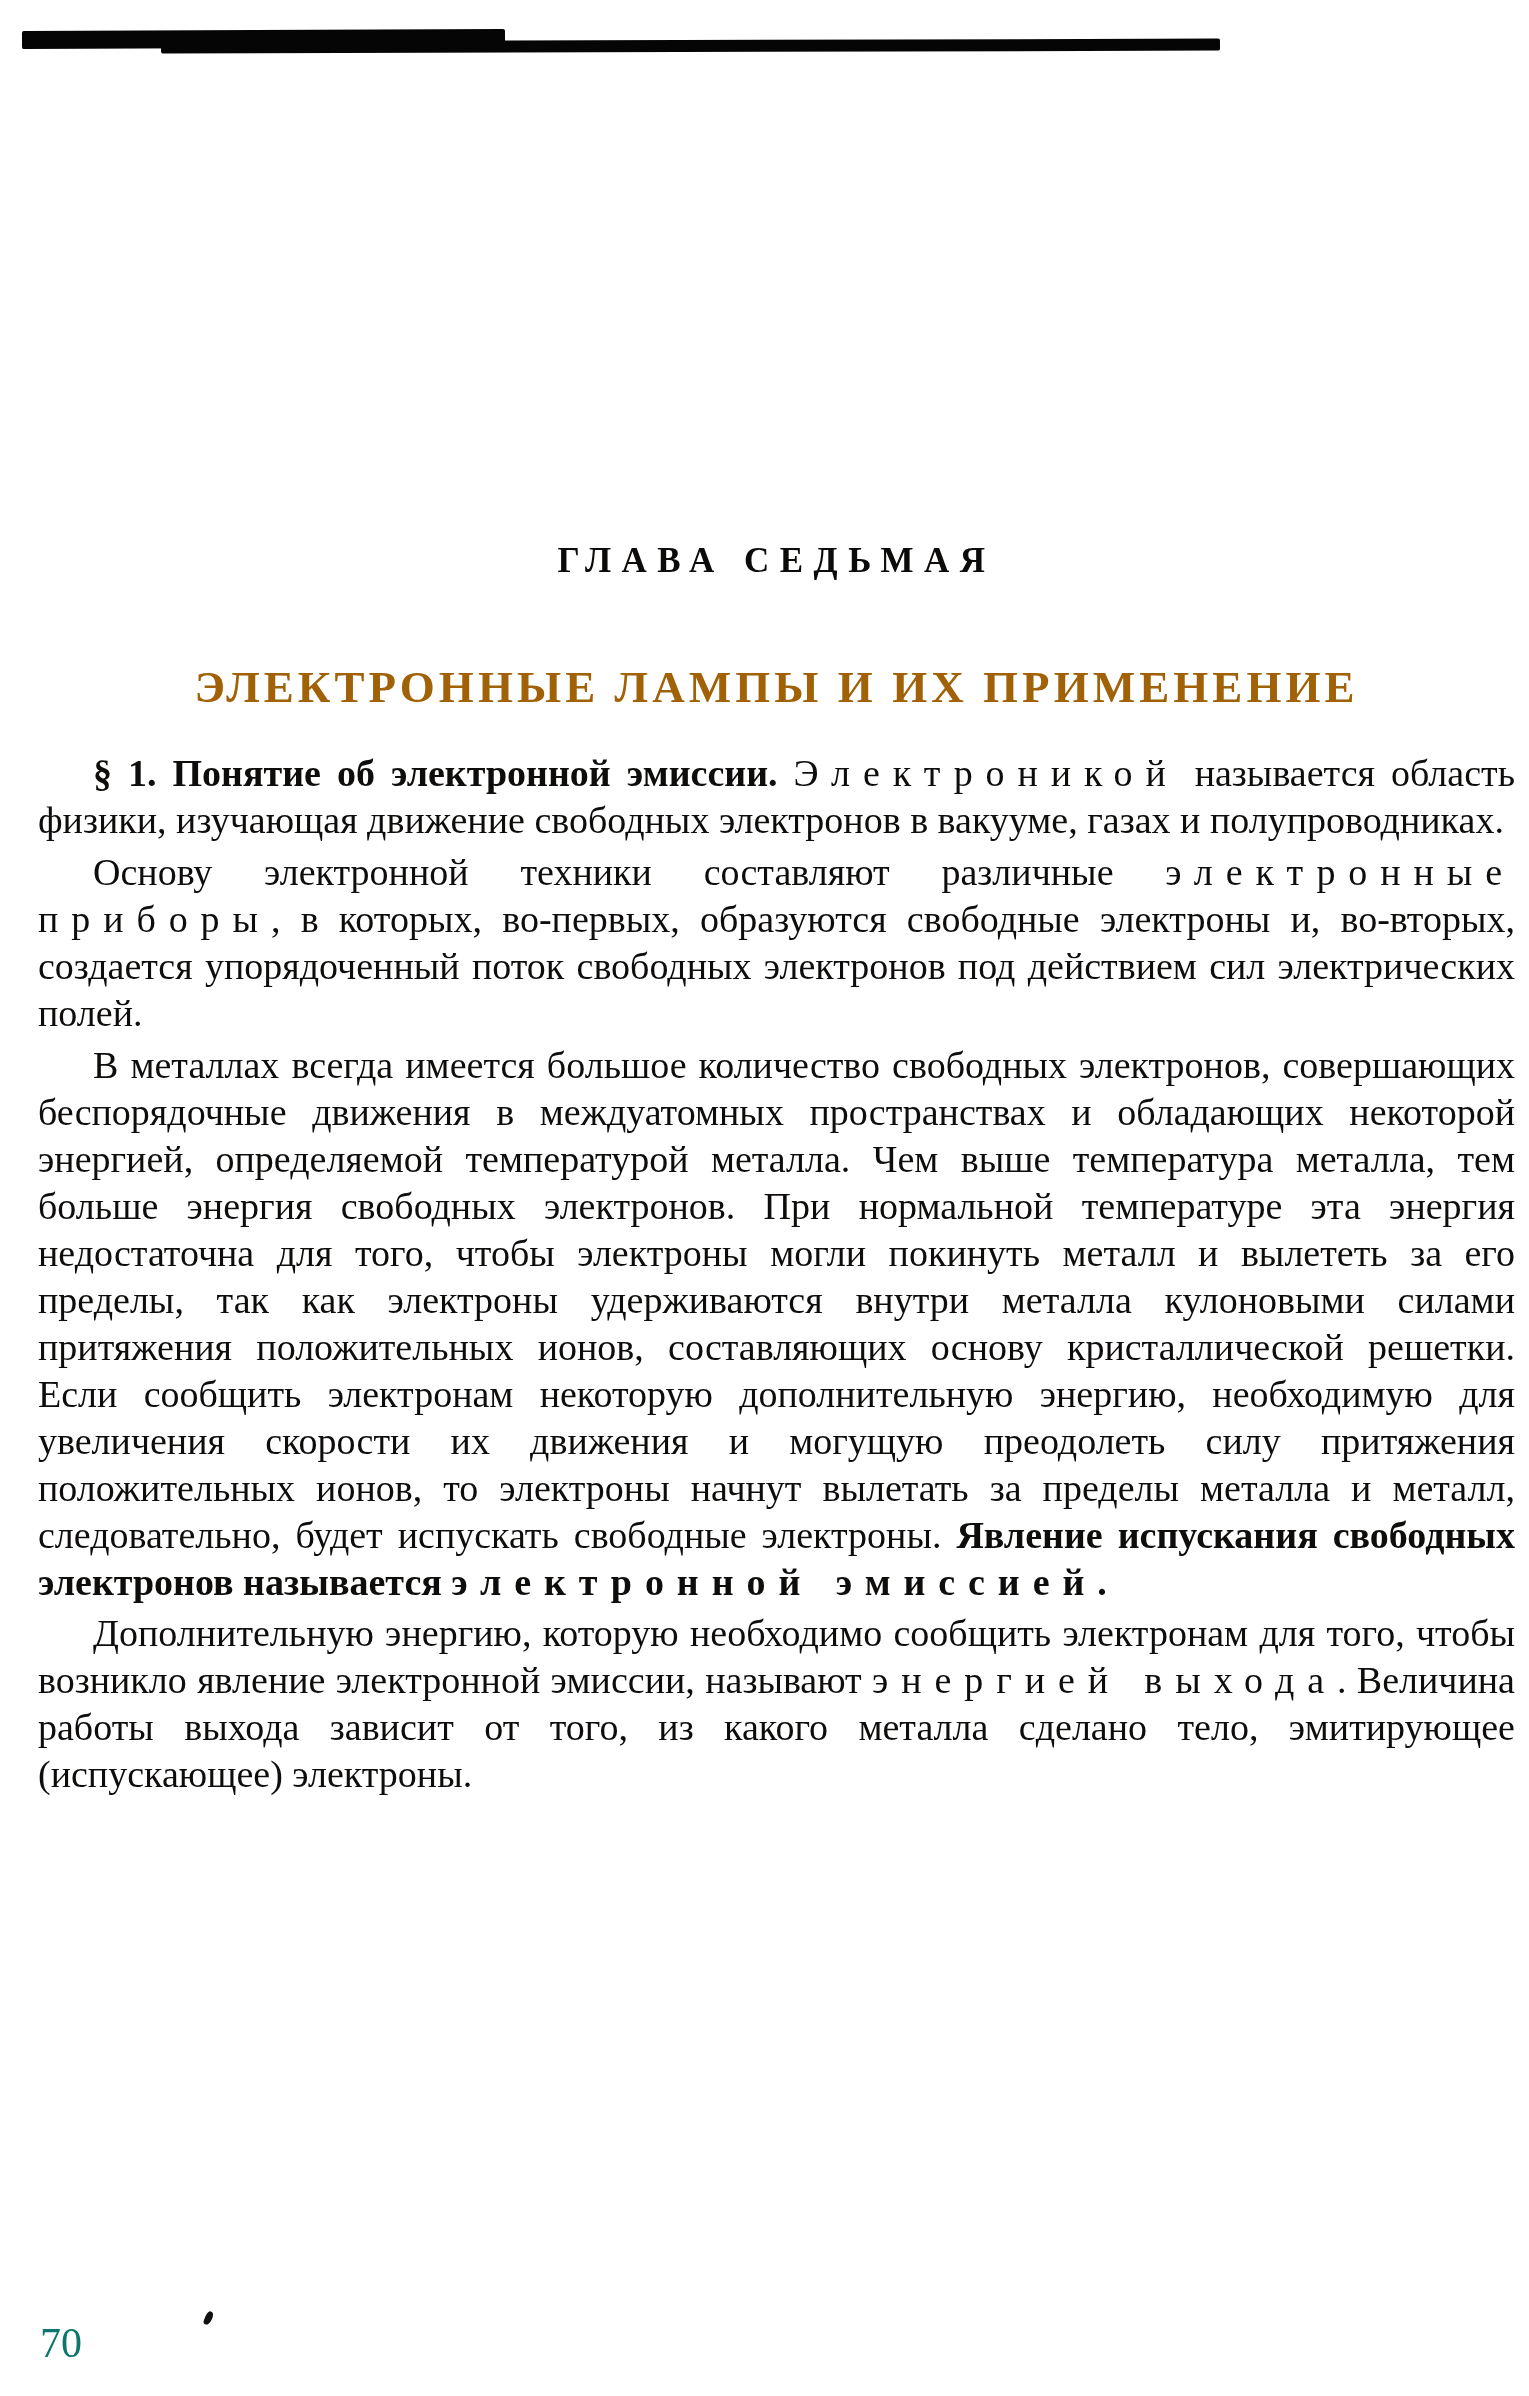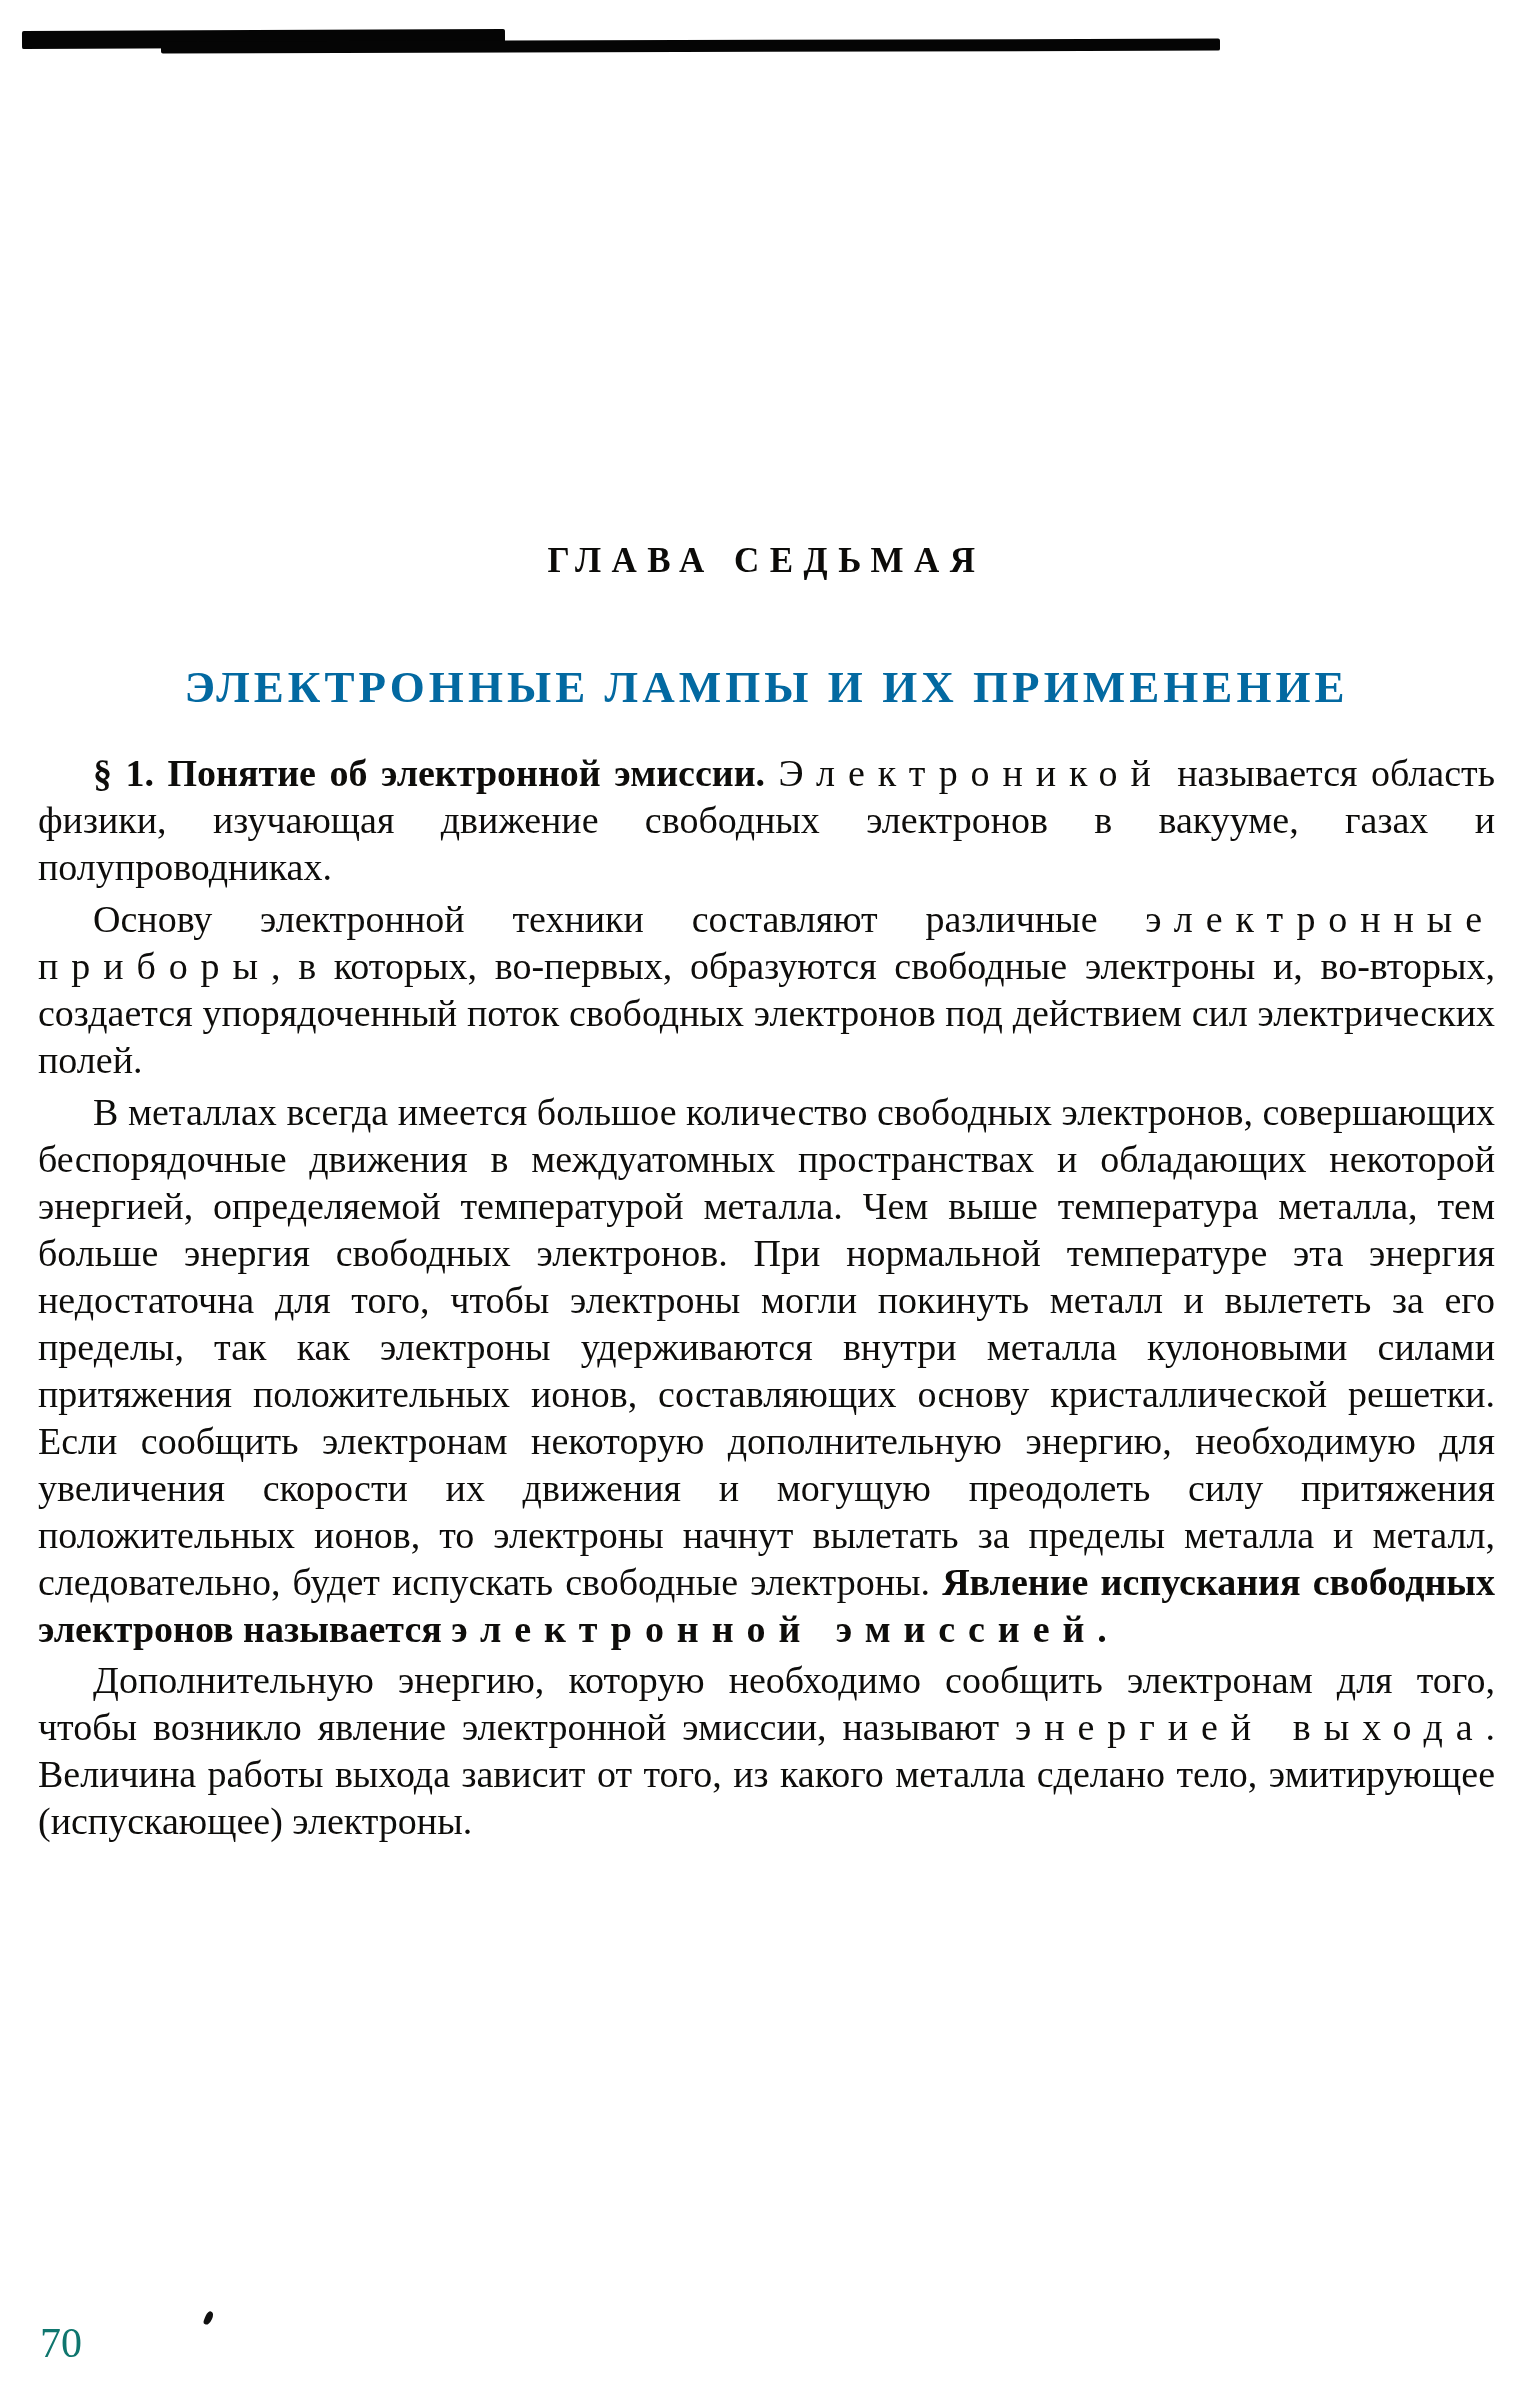--- a/index.html
+++ b/index.html
@@ -10,37 +10,37 @@
     font-family:"Liberation Serif","DejaVu Serif",serif;
     position:relative;
     overflow:hidden;
   }
   
   .rule{position:absolute;background:#050505;}
   .rule1{left:22px;top:30px;width:483px;height:18px;transform:rotate(-0.25deg);border-radius:1.9px;}
   .rule2{left:161px;top:40px;width:1059px;height:12.4px;transform:rotate(-0.15deg);border-radius:1.9px;}
   .content{
     position:absolute;left:0;top:0;right:0;
-    padding:0 34px 0 38px;
+    padding:0 14px 0 38px;
   }
   .kicker{
     margin:541px 0 0 0;
     text-align:center;
     font-size:35px;
     font-weight:bold;
     letter-spacing:0.30em;
     color:#0c0b09;
   }
   .title{
     margin:80px 0 8px 0;
     text-align:center;
     font-size:45px;
     font-weight:bold;
     letter-spacing:0.09em;
-    color:#0369a1;
+    color:#a16207;
   }
   .bodytext{
     margin-top:37px;
     font-size:38px;
     line-height:47px;
     text-align:justify;
   }
   .bodytext p{
     margin:0;
     text-indent:55px;

